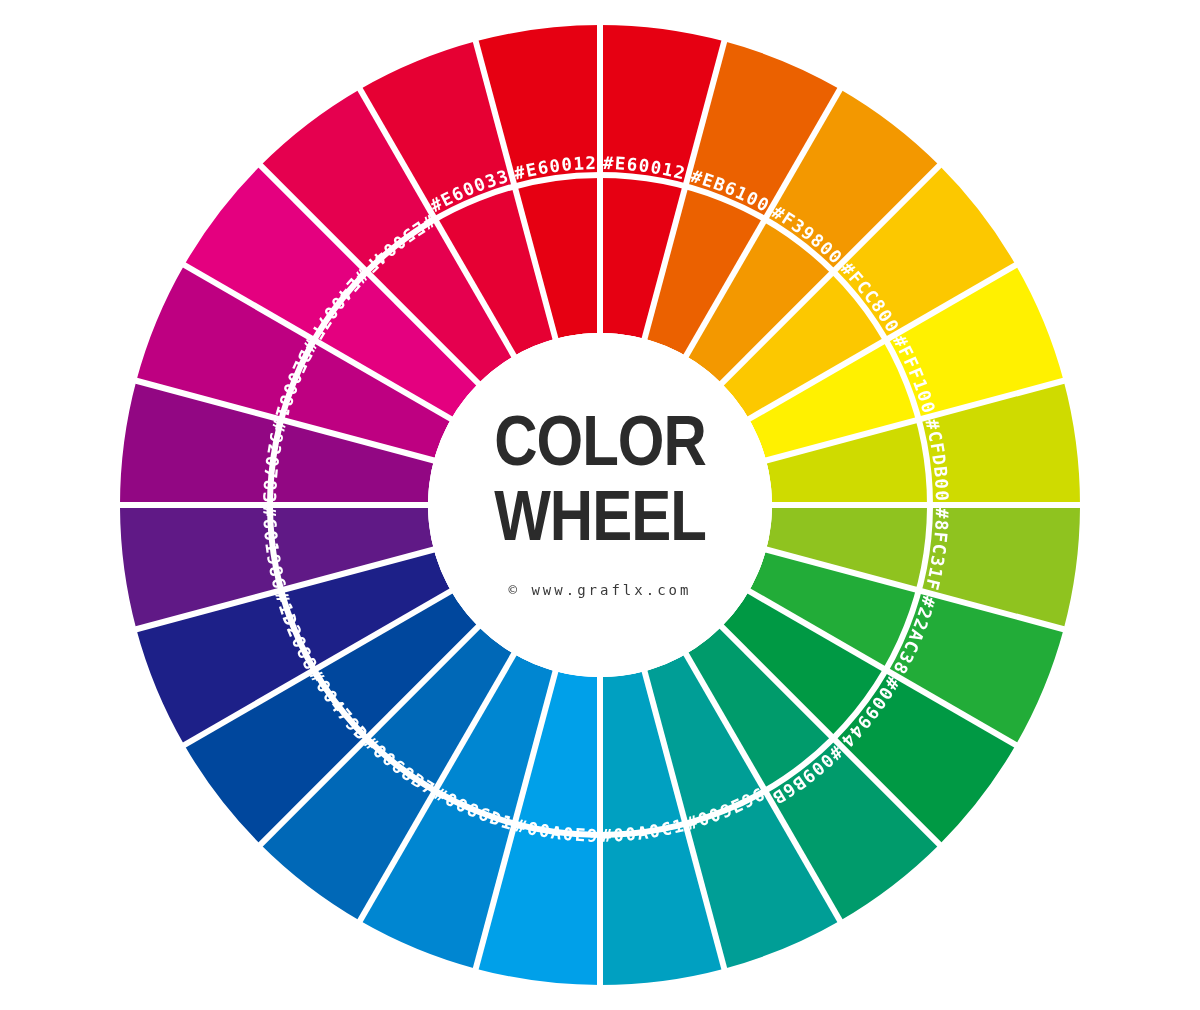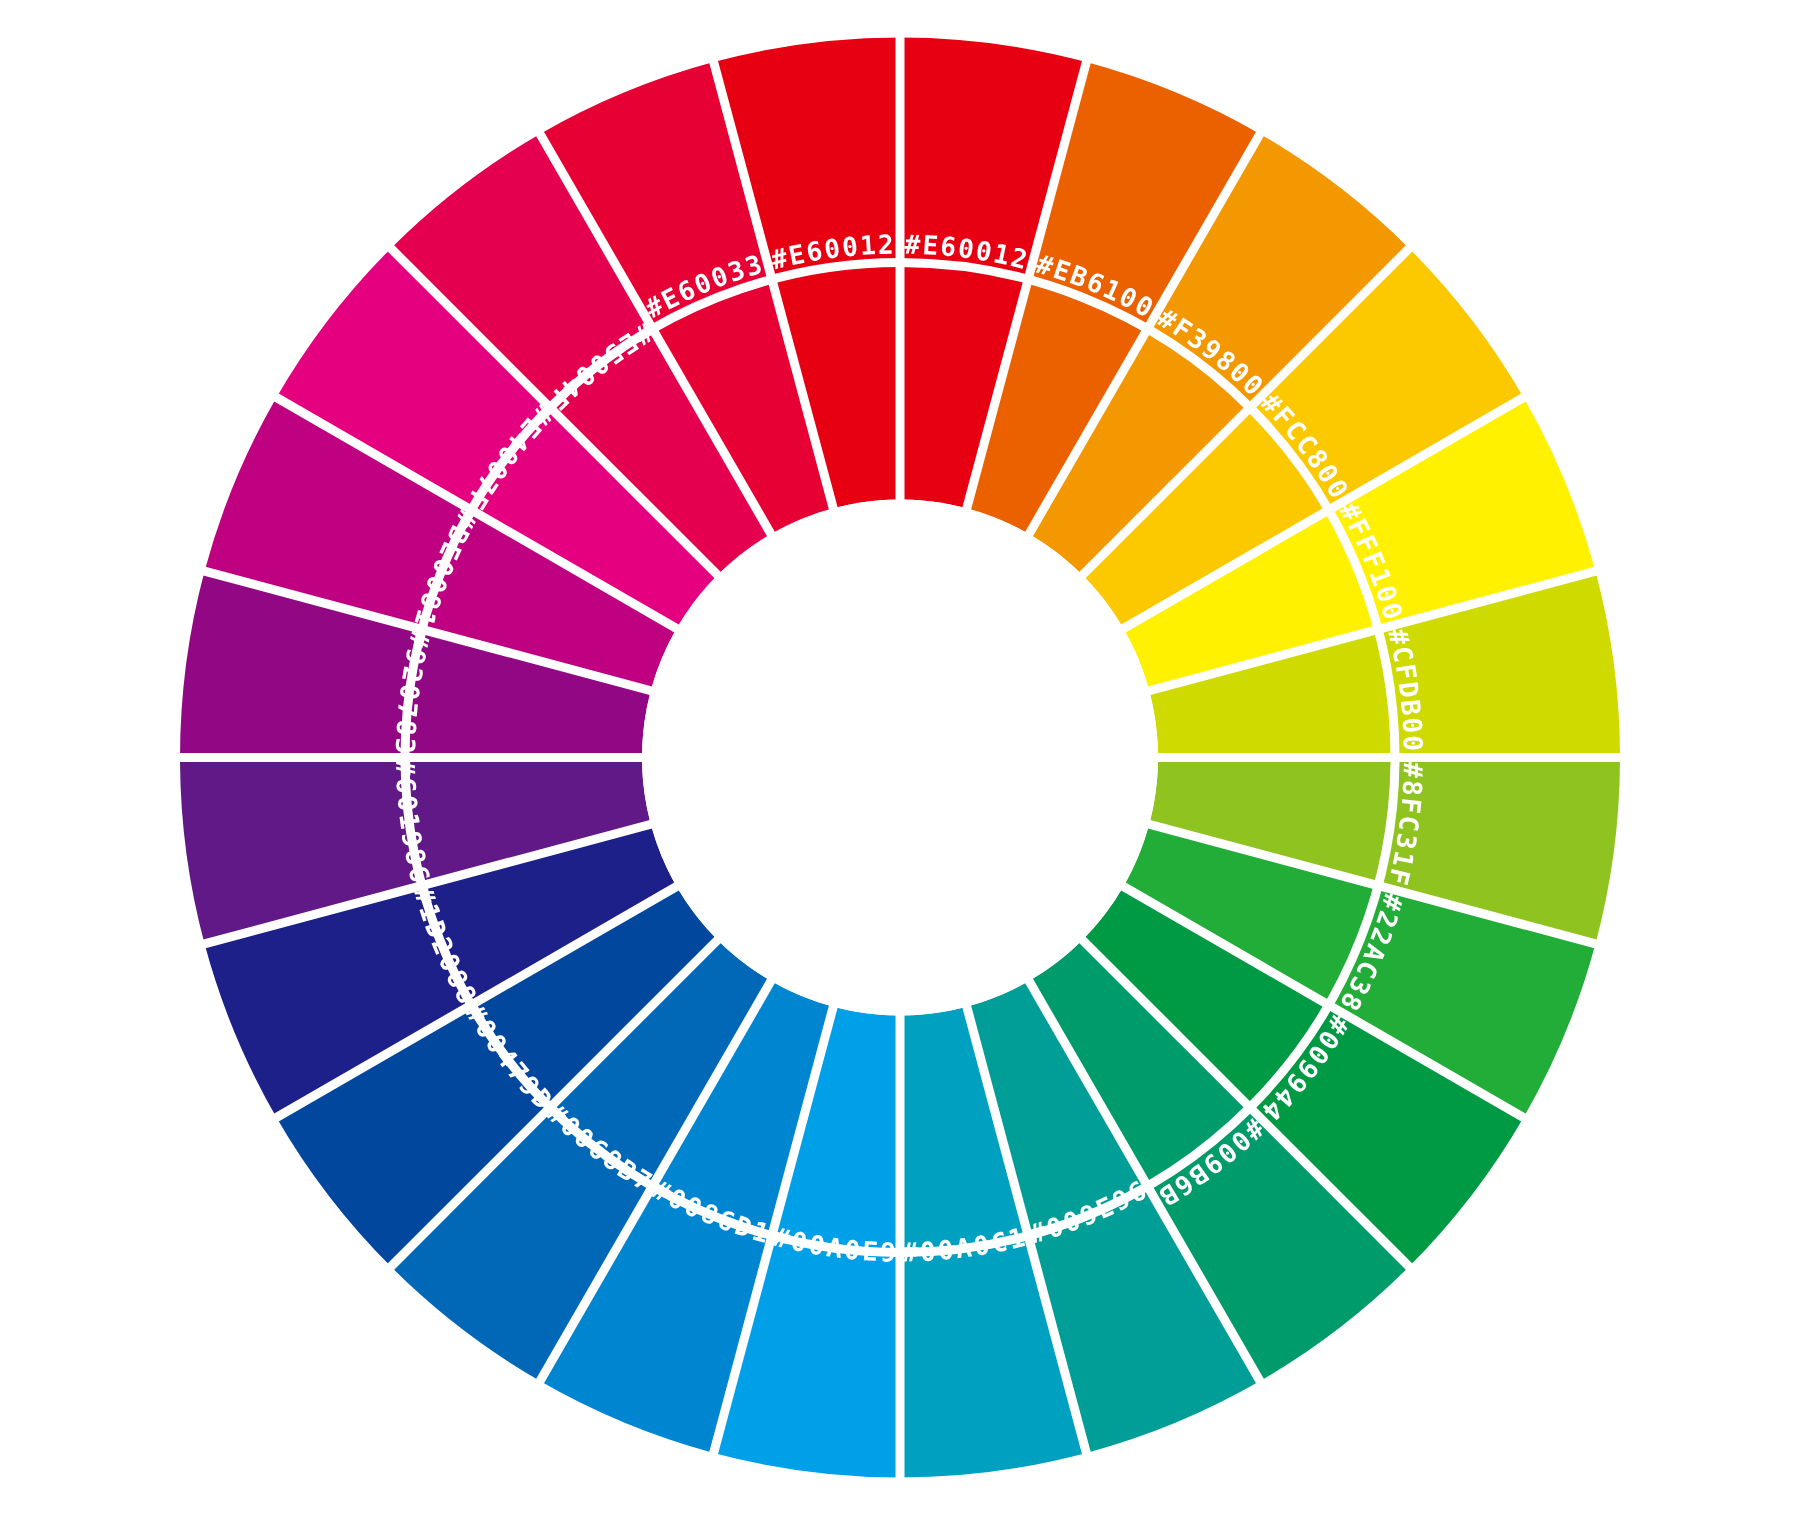--- a/index.html
+++ b/index.html
@@ -253,14 +253,19 @@
         <text class="seg-label" fill="#ffffff"><textPath startOffset="50%" xlink:href="#arc17" href="#arc17" text-anchor="middle" dominant-baseline="hanging">#601986</textPath></text>
         <text class="seg-label" fill="#ffffff"><textPath startOffset="50%" xlink:href="#arc18" href="#arc18" text-anchor="middle" dominant-baseline="hanging">#920783</textPath></text>
         <text class="seg-label" fill="#ffffff"><textPath startOffset="50%" xlink:href="#arc19" href="#arc19" text-anchor="middle" dominant-baseline="hanging">#BE0081</textPath></text>
         <text class="seg-label" fill="#ffffff"><textPath startOffset="50%" xlink:href="#arc20" href="#arc20" text-anchor="middle" dominant-baseline="hanging">#E4007F</textPath></text>
         <text class="seg-label" fill="#ffffff"><textPath startOffset="50%" xlink:href="#arc21" href="#arc21" text-anchor="middle" dominant-baseline="hanging">#E5004F</textPath></text>
         <text class="seg-label" fill="#ffffff"><textPath startOffset="50%" xlink:href="#arc22" href="#arc22" text-anchor="middle" dominant-baseline="auto">#E60033</textPath></text>
         <text class="seg-label" fill="#ffffff"><textPath startOffset="50%" xlink:href="#arc23" href="#arc23" text-anchor="middle" dominant-baseline="auto">#E60012</textPath></text>
       </g>
   </svg>
 
+  <div id="center-block">
+    <div id="title-line1">COLOR</div>
+    <div id="title-line2">WHEEL</div>
+    <div id="credit">© www.graflx.com</div>
+  </div>
 
 </div>
 
 </body></html>

